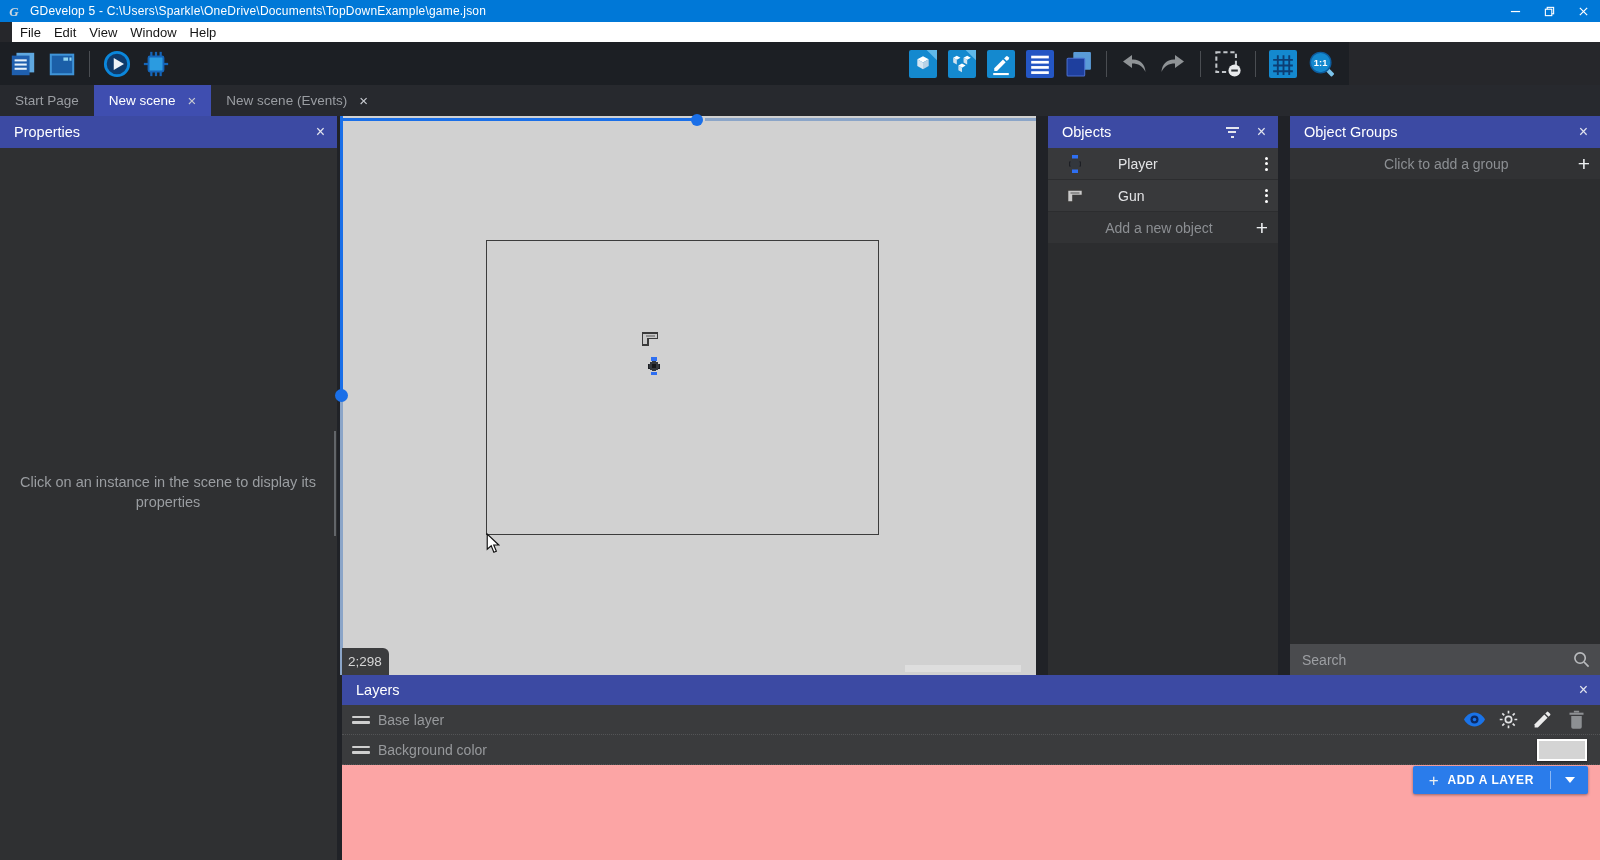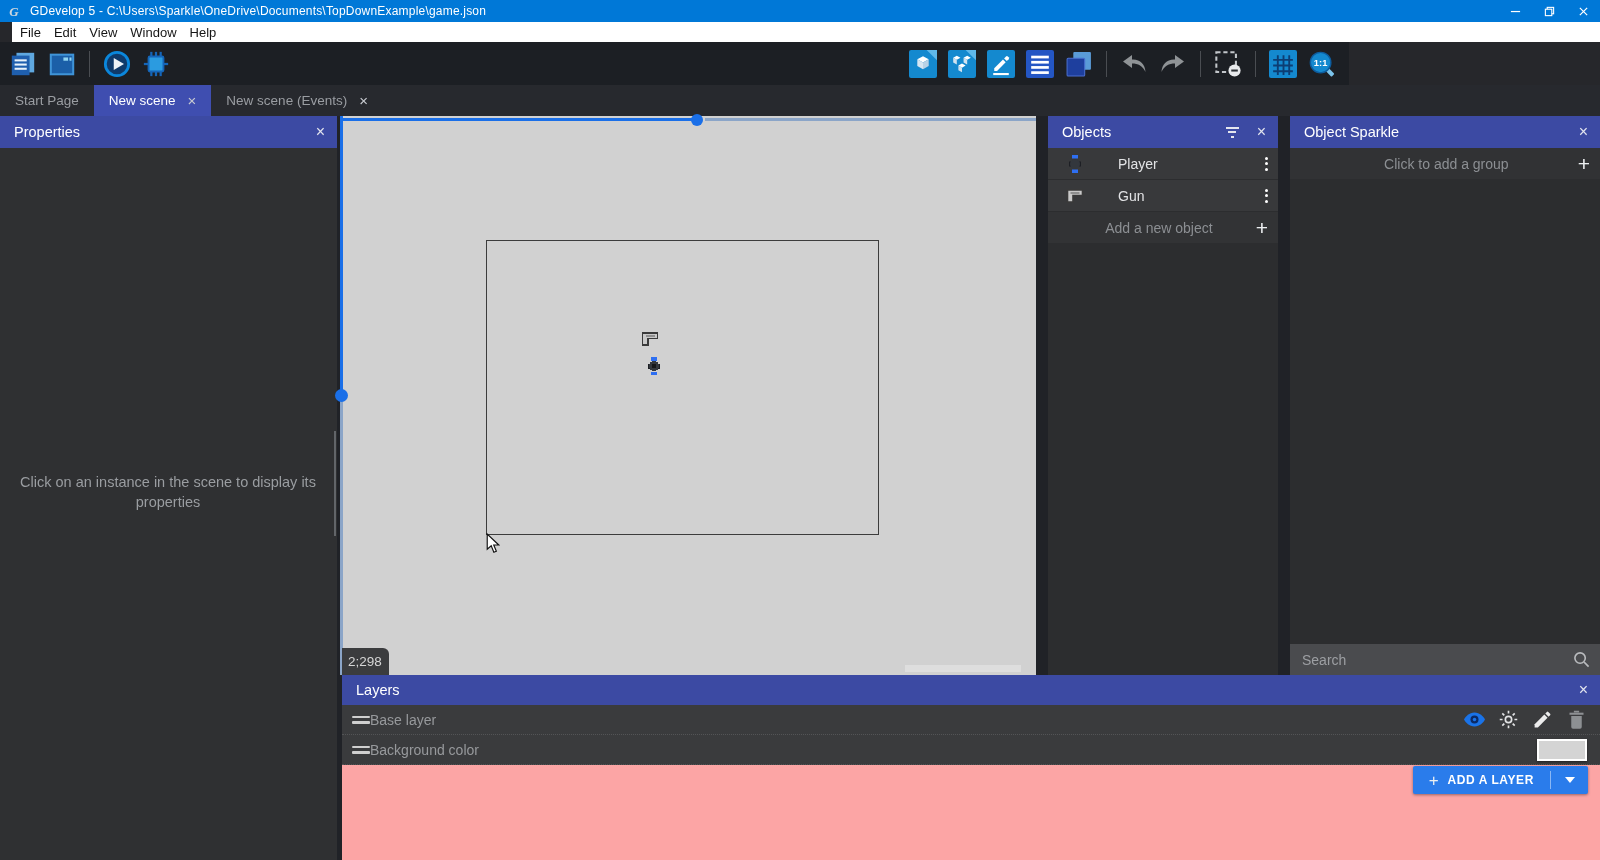--- a/index.html
+++ b/index.html
@@ -104,21 +104,21 @@
   .groups { left:1290px; top:116px; width:310px; height:559px; background:#2c2d2f; }
   .groups .addrow { background:#313234; padding-left:25px; }
 
   
   .layers { left:342px; top:675px; width:1258px; height:185px; background:#fca5a5; }
   .layers .phead { height:30px; }
   .lrow { height:30px; display:flex; align-items:center; padding:0 13px 0 10px;
     background:#3a3b3d; border-bottom:1px dotted #535456; }
   .handle { display:flex; flex-direction:column; gap:3px; width:18px; }
   .handle i { display:block; height:2.5px; background:#cfcfcf; border-radius:1px; }
-  .lrow .llabel { font-size:14px; color:#97999c; }
+  .lrow .llabel { margin-left:8px; font-size:14px; color:#97999c; }
   .licons { margin-left:auto; display:flex; align-items:center; gap:13px; }
   .licons svg { width:21px; height:21px; }
   .swatch { margin-left:auto; width:50px; height:22px; background:#d4d4d4;
     border:2px solid #ffffff; box-shadow:0 1px 2px rgba(0,0,0,.45); }
   .addlayer { position:absolute; right:12px; top:91px; height:28px; display:flex;
     background:#2a7ceb; border-radius:2px; box-shadow:0 1px 3px rgba(0,0,0,.4); align-items:stretch; }
   .addlayer .main { display:flex; align-items:center; gap:8px; padding:0 16px;
     color:#fff; font-size:12px; font-weight:bold; letter-spacing:.6px; }
   .addlayer .main .plus { font-size:17px; font-weight:400; }
   .addlayer .sep { width:1px; background:rgba(255,255,255,.45); margin:5px 0; }
@@ -397,21 +397,21 @@
     <input type="text" placeholder="Search" style="">
     <svg viewBox="0 0 18 18" fill="none" stroke="#b9bbbe" stroke-width="1.7">
       <circle cx="7.5" cy="7.5" r="5.5"></circle>
         <line x1="11.8" y1="11.8" x2="16.5" y2="16.5"></line>
     </svg>
   </div>
 </div>
 
 <div class="abs groups">
   <div class="phead">
-    <span>Object Sparkle</span>
+    <span>Object Groups</span>
     <span class="x">×</span>
   </div>
 
   <div class="addrow">
     <span class="alabel">Click to add a group</span>
     <span class="plus">+</span>
   </div>
 
   <div class="searchbar">
     <input type="text" placeholder="Search" style="">

